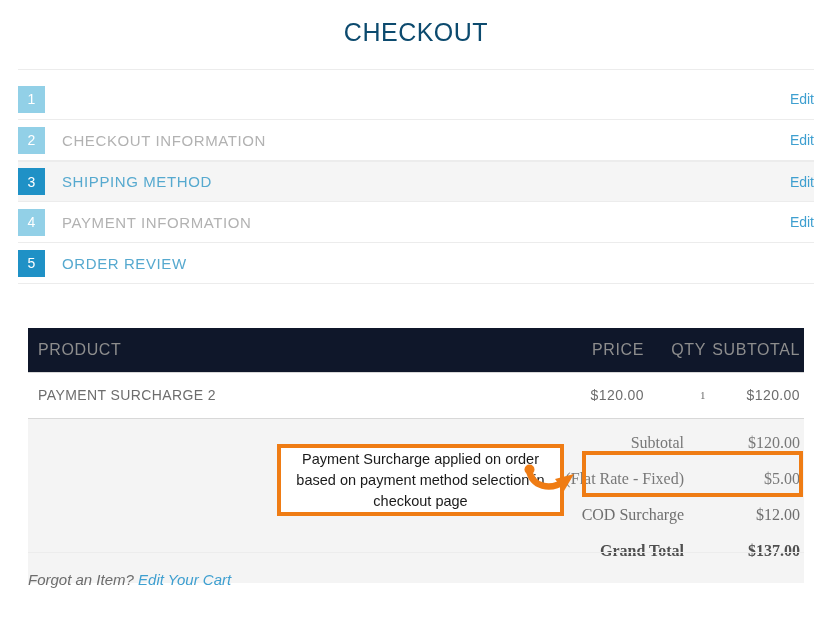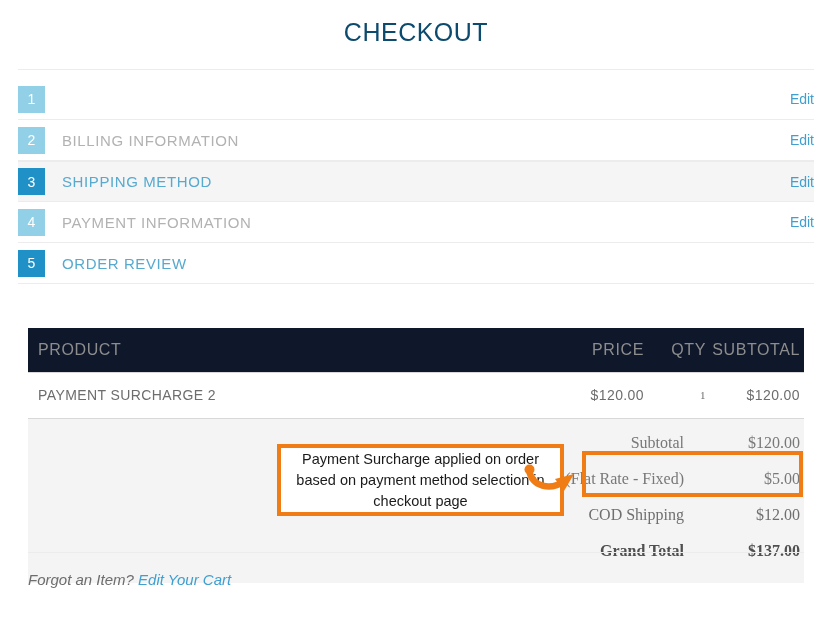--- a/index.html
+++ b/index.html
@@ -249,21 +249,21 @@
 
 <div class="steps">
 
   <div class="step">
     <span class="step-num">1</span>
     <a class="step-edit">Edit</a>
   </div>
 
   <div class="step">
     <span class="step-num">2</span>
-    <span class="step-label">BILLING INFORMATION</span>
+    <span class="step-label">CHECKOUT INFORMATION</span>
     <a class="step-edit">Edit</a>
   </div>
 
   <div class="step active">
     <span class="step-num">3</span>
     <span class="step-label">SHIPPING METHOD</span>
     <a class="step-edit">Edit</a>
   </div>
 
   <div class="step">
@@ -305,21 +305,21 @@
       <tbody>
         <tr>
           <td class="t-label">Subtotal</td>
           <td class="t-value">$120.00</td>
         </tr>
         <tr>
           <td class="t-label">Shipping &amp; Handling (Flat Rate - Fixed)</td>
           <td class="t-value">$5.00</td>
         </tr>
         <tr class="highlight">
-          <td class="t-label">COD Shipping</td>
+          <td class="t-label">COD Surcharge</td>
           <td class="t-value">$12.00</td>
         </tr>
         <tr class="grand">
           <td class="t-label">Grand Total</td>
           <td class="t-value">$137.00</td>
         </tr>
       </tbody>
     </table>
   </div>
 

